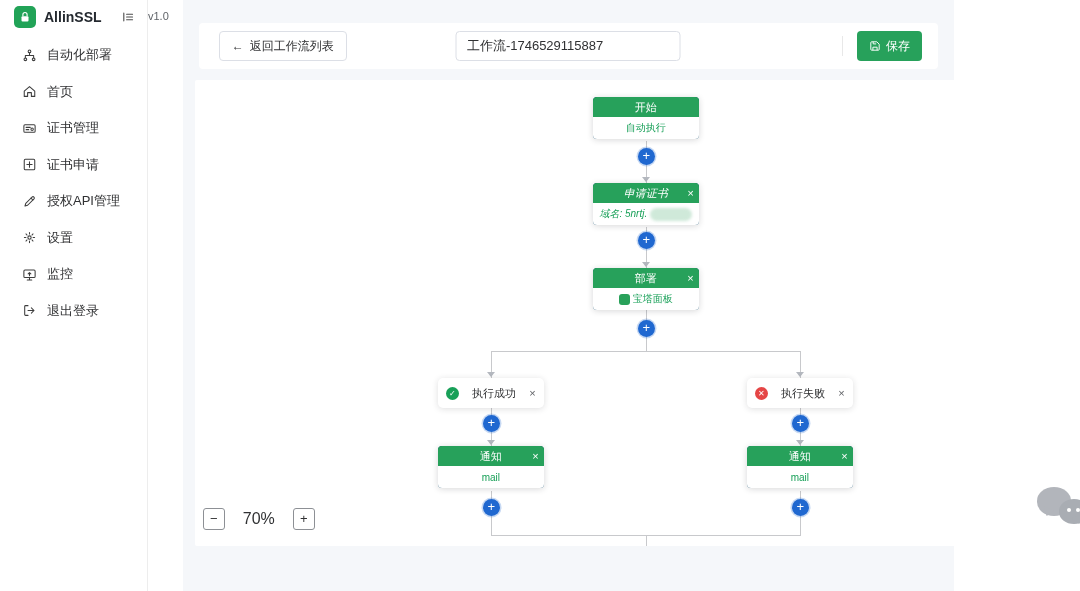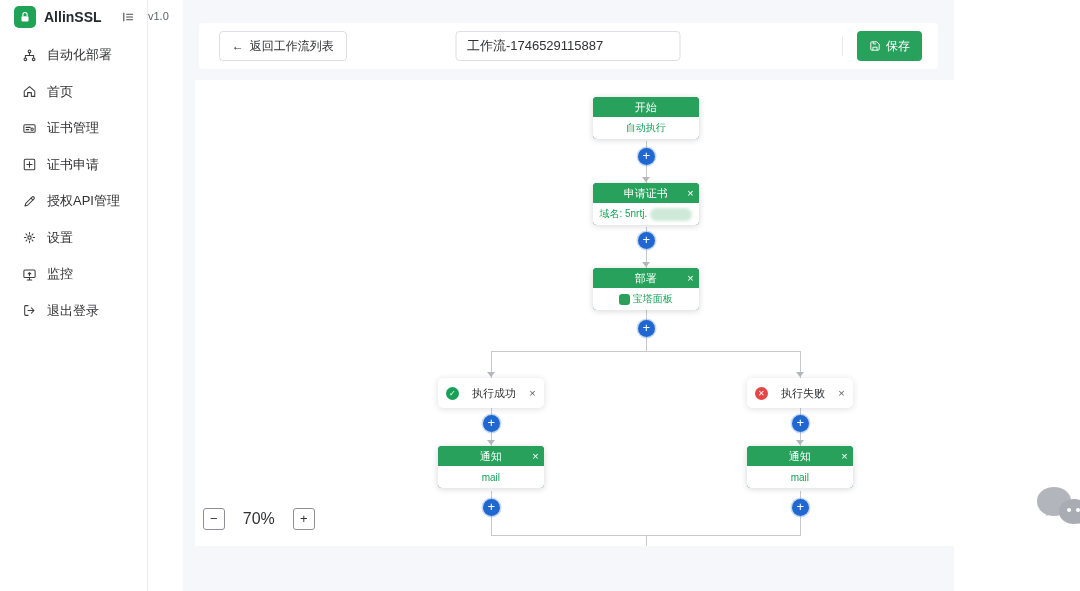--- a/index.html
+++ b/index.html
@@ -235,21 +235,21 @@
 
         <div class="wf-node" style="left:398px;top:17px;">
           <div class="wf-h">
             <span>开始</span>
           </div>
           <div class="wf-b">自动执行</div>
         </div>
 
         <div class="plus" style="left:443px;top:68px;"><span>+</span></div>
 
-        <div class="wf-node" style="left:398px;top:103px;">
+        <div class="wf-node" style="left:398px;top:103px;font-style:italic;">
           <div class="wf-h">
             <span>申请证书</span>
             <span class="wf-x">×</span>
           </div>
           <div class="wf-b">
             <span>域名: 5nrtj.</span>
             <span class="blur-blob"></span>
           </div>
         </div>
 

